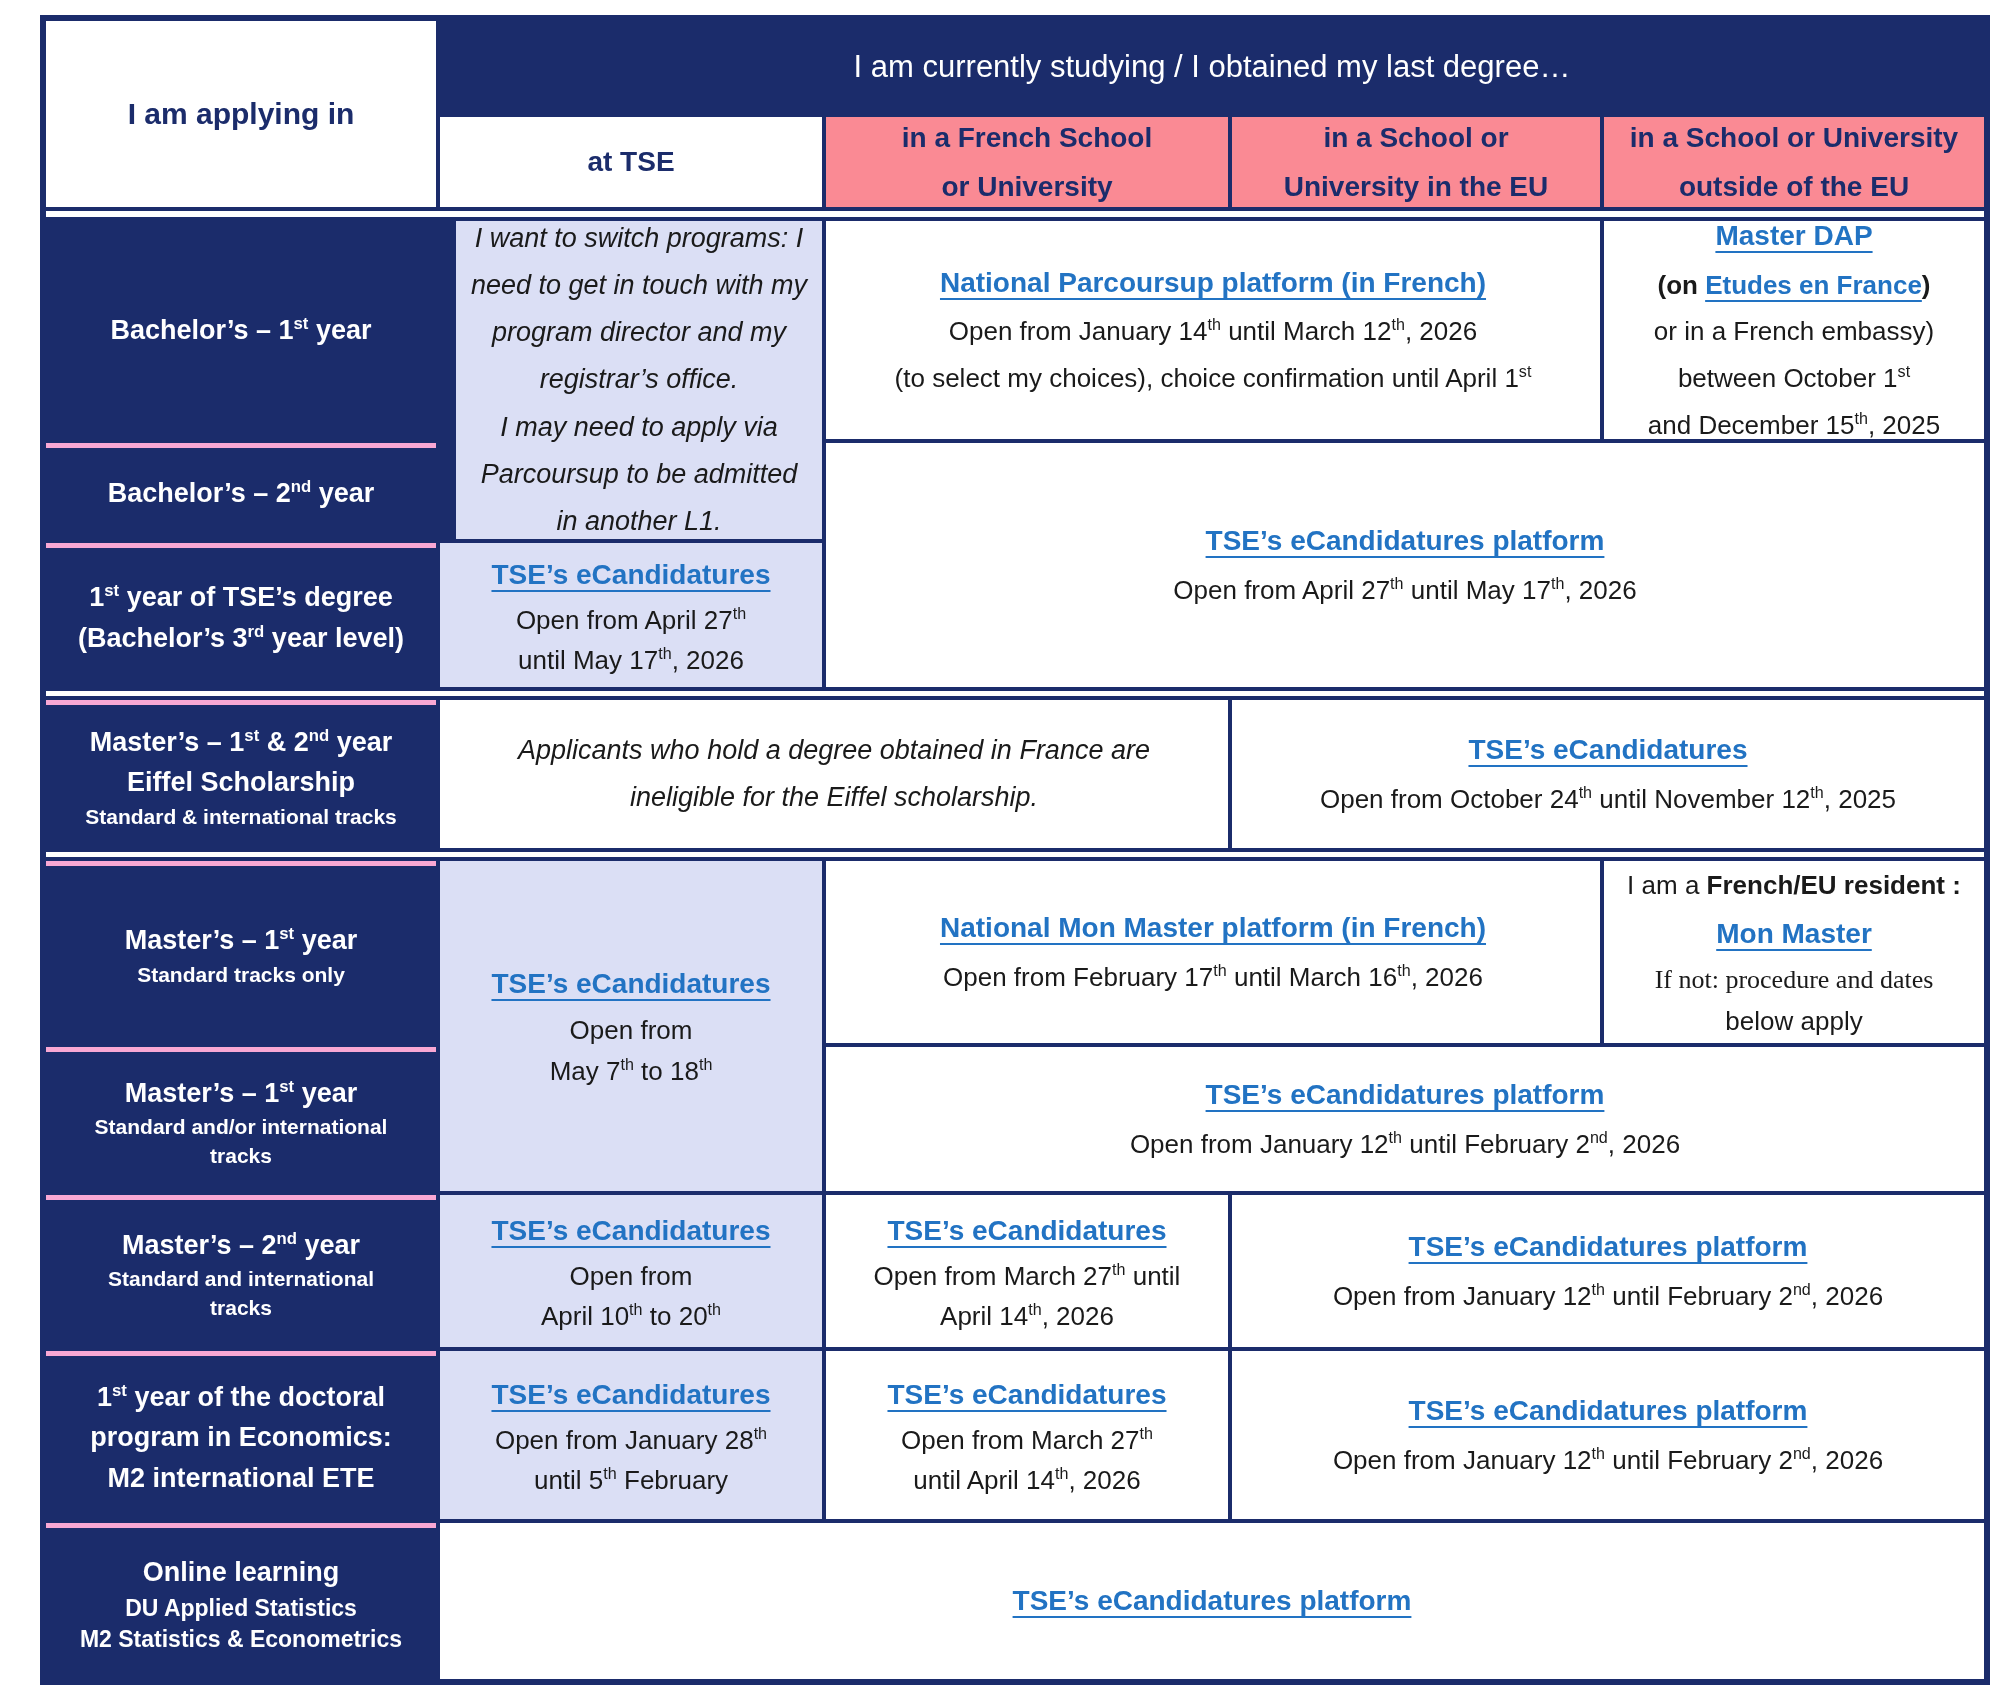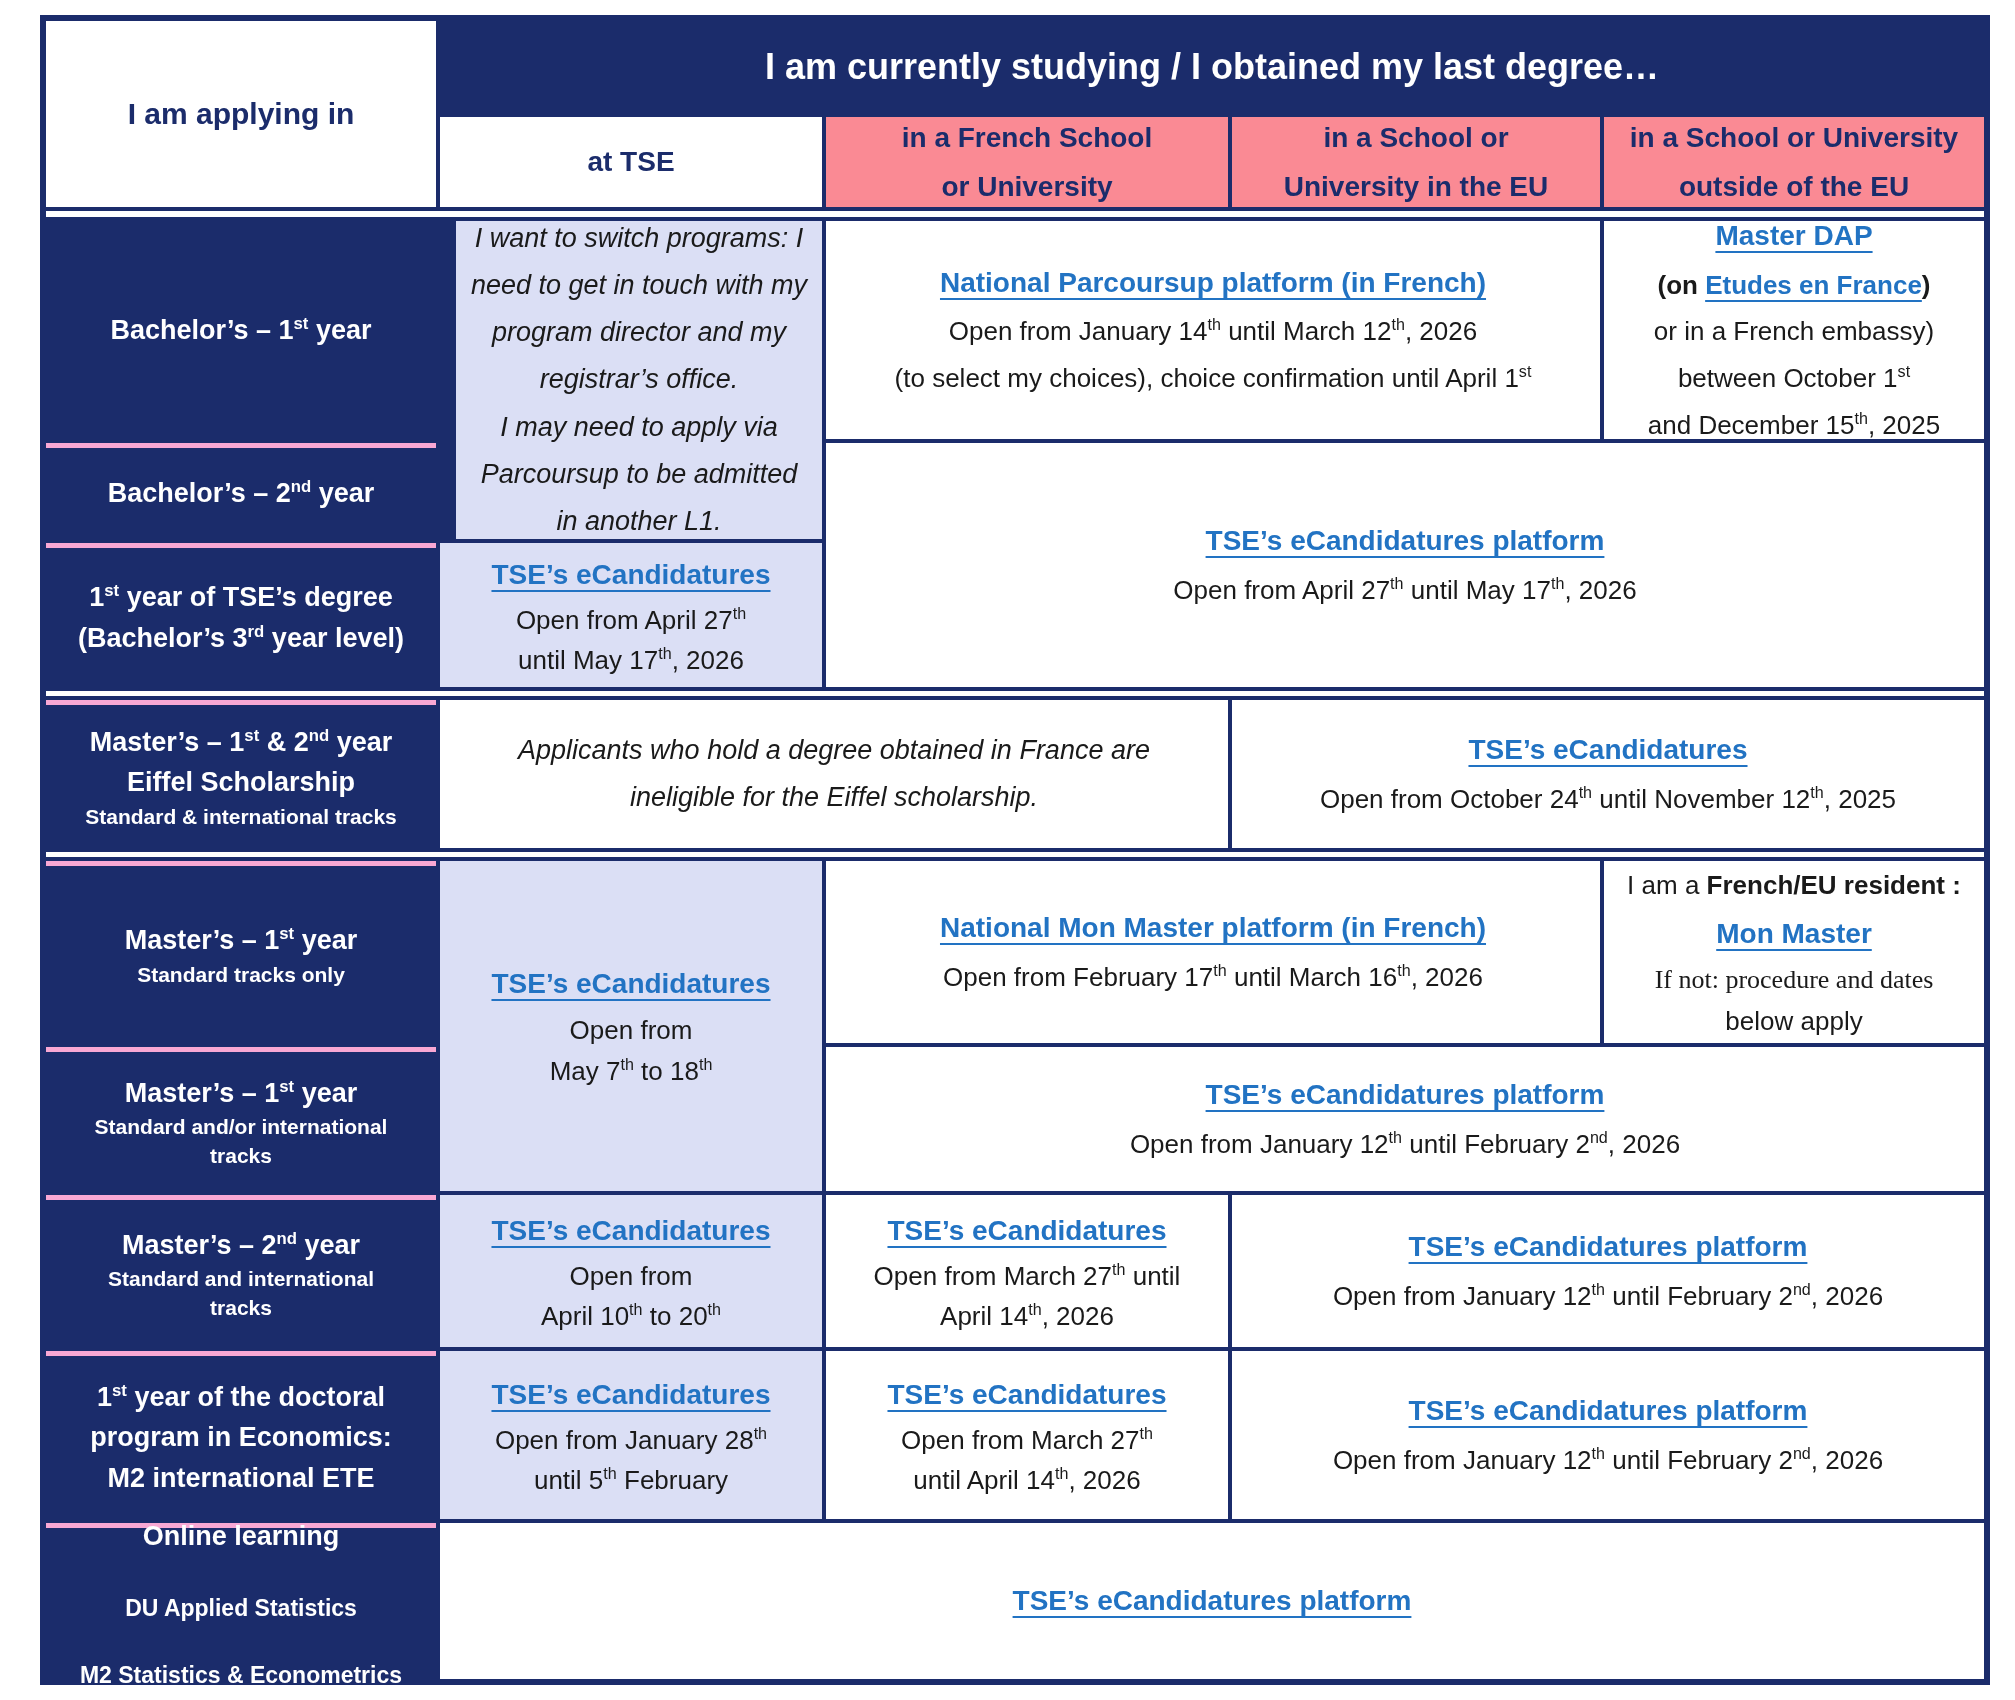--- a/index.html
+++ b/index.html
@@ -20,21 +20,21 @@
     background:#1b2c6b;
     border:6px solid #1b2c6b;
   }
   .cell{
     box-sizing:border-box;
     display:flex;flex-direction:column;
     align-items:center;justify-content:center;
     text-align:center;background:#ffffff;
     padding:4px 6px;line-height:1.55;
   }
-  .navyband{background:#1b2c6b;color:#ffffff;font-weight:bold;font-size:36px;}
+  .navyband{background:#1b2c6b;color:#ffffff;font-weight:normal;font-size:31px;}
   .whitehead{background:#ffffff;color:#1b2c6b;font-weight:bold;font-size:30px;}
   .pink{background:#fa8a94;color:#1b2c6b;font-weight:bold;font-size:28px;line-height:1.75;}
   .sep{background:#ffffff;padding:0;}
   .lbl{background:#1b2c6b;color:#ffffff;font-weight:bold;font-size:27px;line-height:1.5;}
   .lbl.bt{border-top:5px solid #f9a8d4;}
   .lbl .sub{font-size:21px;line-height:1.35;}
   .lav{background:#dbdff5;}
   .italic{font-style:italic;font-size:27px;line-height:1.75;}
   .t-md{font-size:26px;line-height:1.8;}
   .link{
@@ -204,21 +204,21 @@
   <div class="cell" style="grid-column:3;grid-row:13;">
     <a class="link">TSE’s eCandidatures</a>
     <div class="t-md" style="line-height:1.55;">Open from March 27<sup>th</sup></div>
     <div class="t-md" style="line-height:1.55;">until April 14<sup>th</sup>, 2026</div>
   </div>
   <div class="cell" style="grid-column:4/6;grid-row:13;">
     <a class="link">TSE’s eCandidatures platform</a>
     <div class="t-md">Open from January 12<sup>th</sup> until February 2<sup>nd</sup>, 2026</div>
   </div>
 
-  <div class="cell lbl bt" style="grid-column:1;grid-row:14;gap:36px;">
+  <div class="cell lbl bt" style="grid-column:1;grid-row:14;">
     <div>Online learning</div>
     <div class="sub" style="font-size:23px;">DU Applied Statistics</div>
     <div class="sub" style="font-size:23px;">M2 Statistics &amp; Econometrics</div>
   </div>
   <div class="cell" style="grid-column:2/6;grid-row:14;">
     <a class="link">TSE’s eCandidatures platform</a>
   </div>
 
 </div>
 

